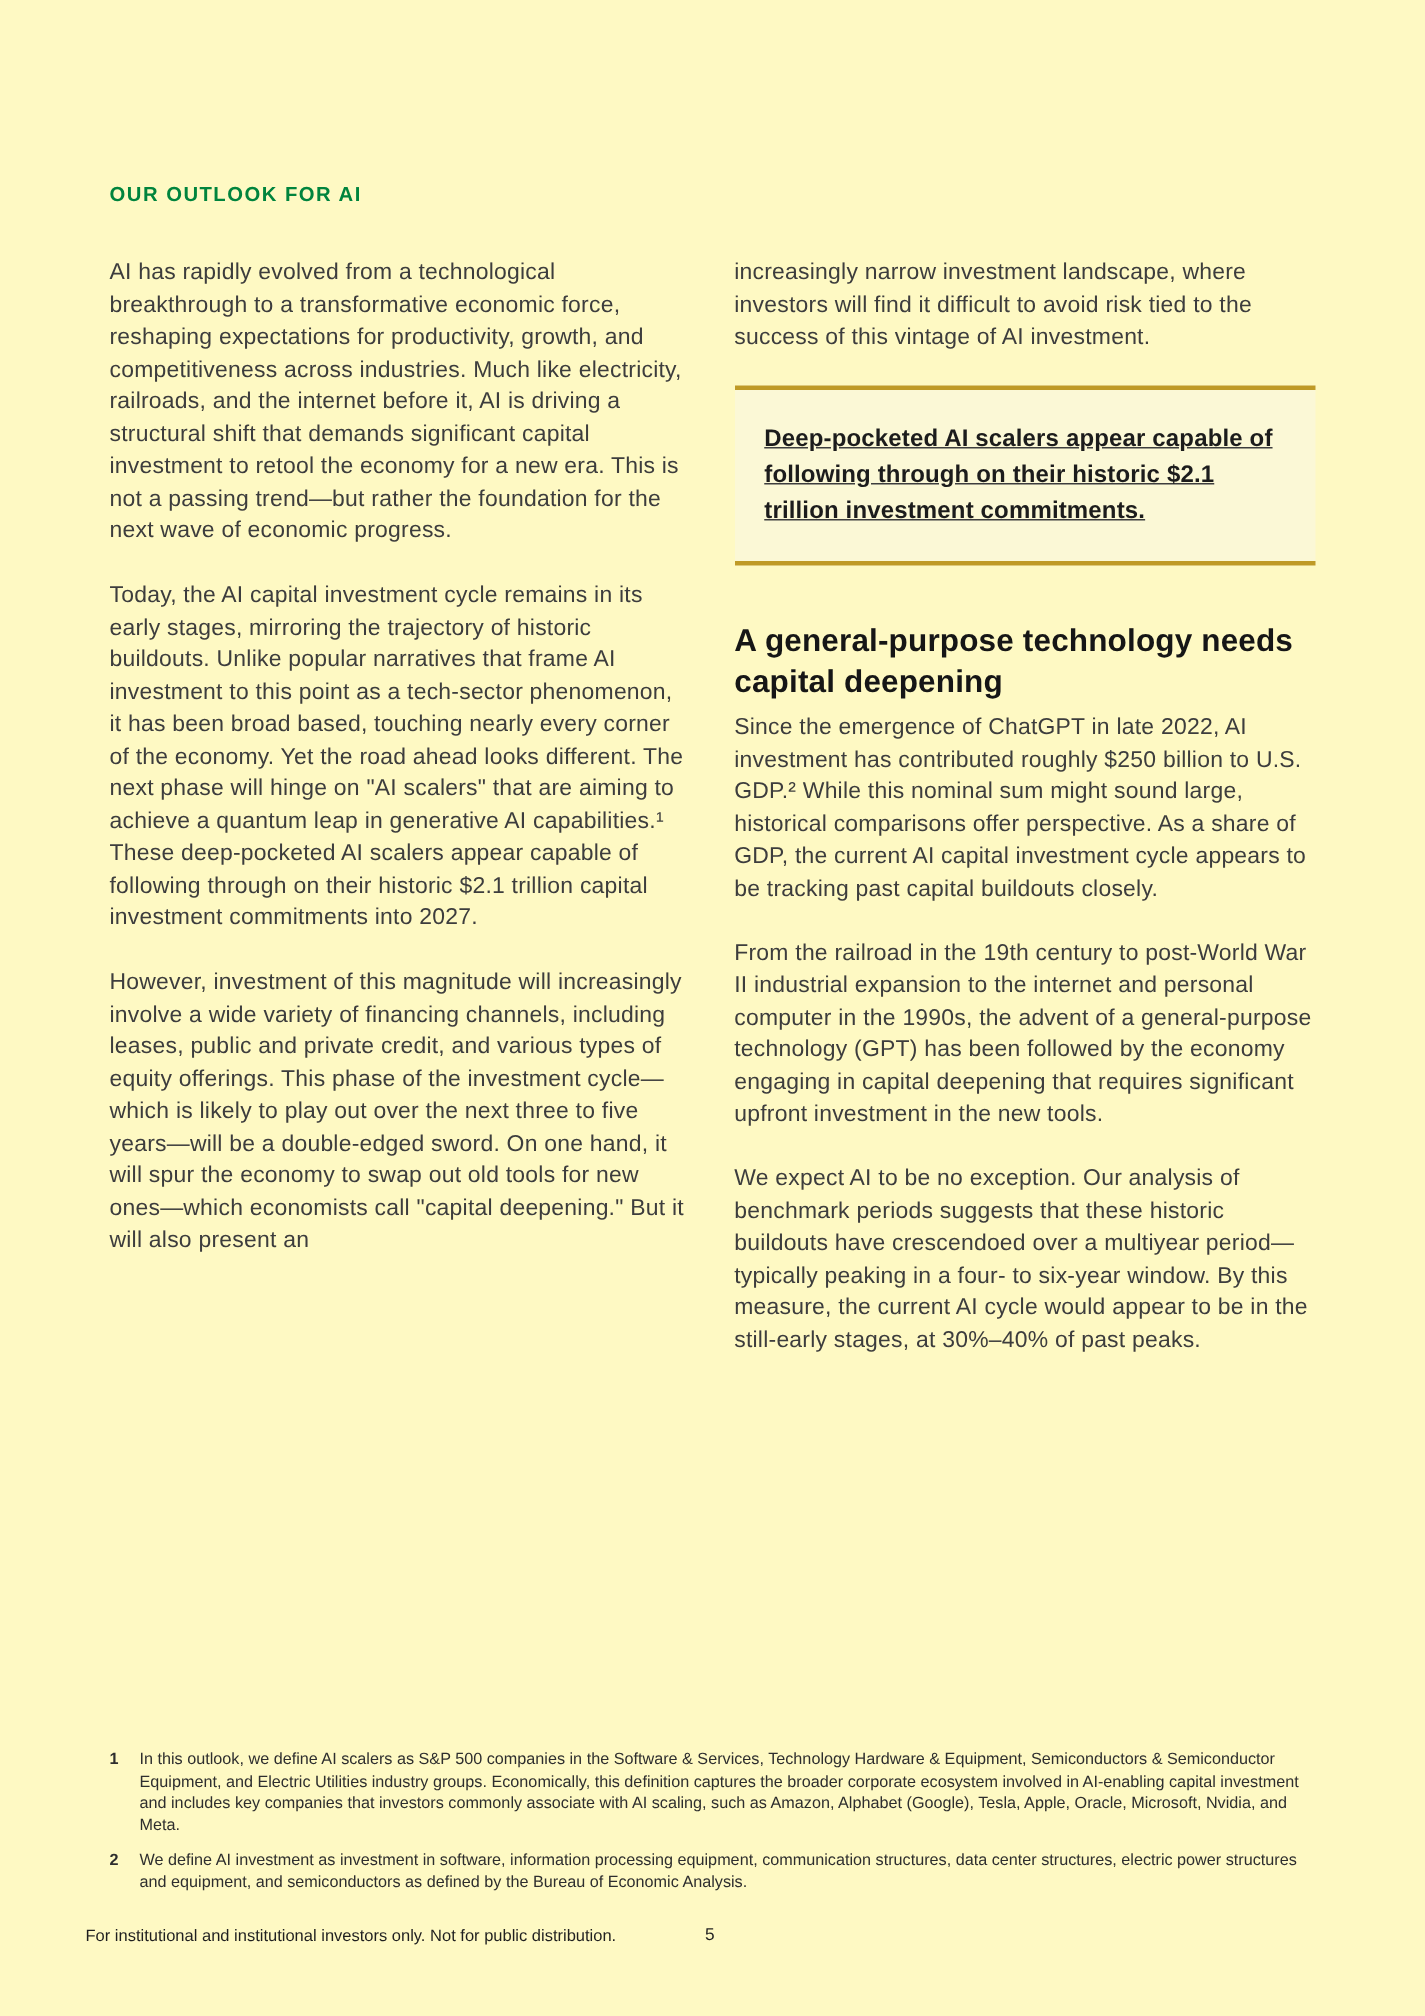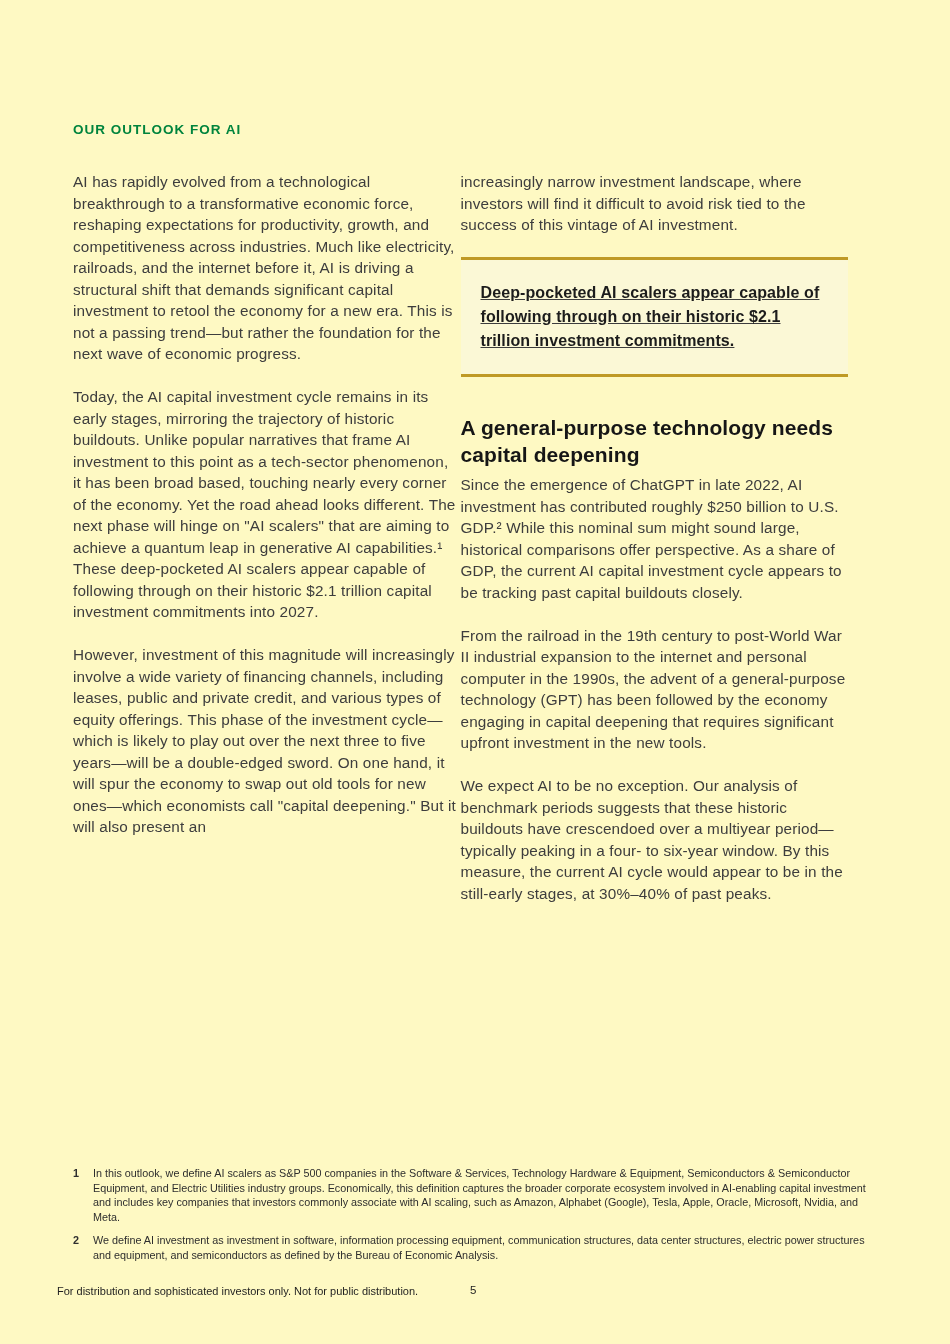--- a/index.html
+++ b/index.html
@@ -29,20 +29,21 @@
     color: #D9232B;
     font-size: 25px;
     font-weight: 700;
     letter-spacing: 0.1px;
     line-height: 30px;
     margin-top: 22px;
   }
   .columns {
     display: flex;
     margin-top: 34px;
+    justify-content: space-between;
   }
   .col {
     width: 387.5px;
     flex: none;
     font-size: 15.3px;
     line-height: 21.5px;
     letter-spacing: 0.15px;
     color: #3d3d3d;
   }
   .col p { margin: 0 0 21.5px 0; }
@@ -145,16 +146,16 @@
     <div class="footnote">
       <span class="fn-num">1</span>
       <span class="fn-text">In this outlook, we define AI scalers as S&amp;P 500 companies in the Software &amp; Services, Technology Hardware &amp; Equipment, Semiconductors &amp; Semiconductor Equipment, and Electric Utilities industry groups. Economically, this definition captures the broader corporate ecosystem involved in AI-enabling capital investment and includes key companies that investors commonly associate with AI scaling, such as Amazon, Alphabet (Google), Tesla, Apple, Oracle, Microsoft, Nvidia, and Meta.</span>
     </div>
     <div class="footnote">
       <span class="fn-num">2</span>
       <span class="fn-text">We define AI investment as investment in software, information processing equipment, communication structures, data center structures, electric power structures and equipment, and semiconductors as defined by the Bureau of Economic Analysis.</span>
     </div>
   </div>
 
-  <div class="footer-note">For distribution and sophisticated investors only. Not for public distribution.</div>
+  <div class="footer-note">For institutional and institutional investors only. Not for public distribution.</div>
 
   <div class="page-number">5</div>
 </div>
 
 </body></html>

